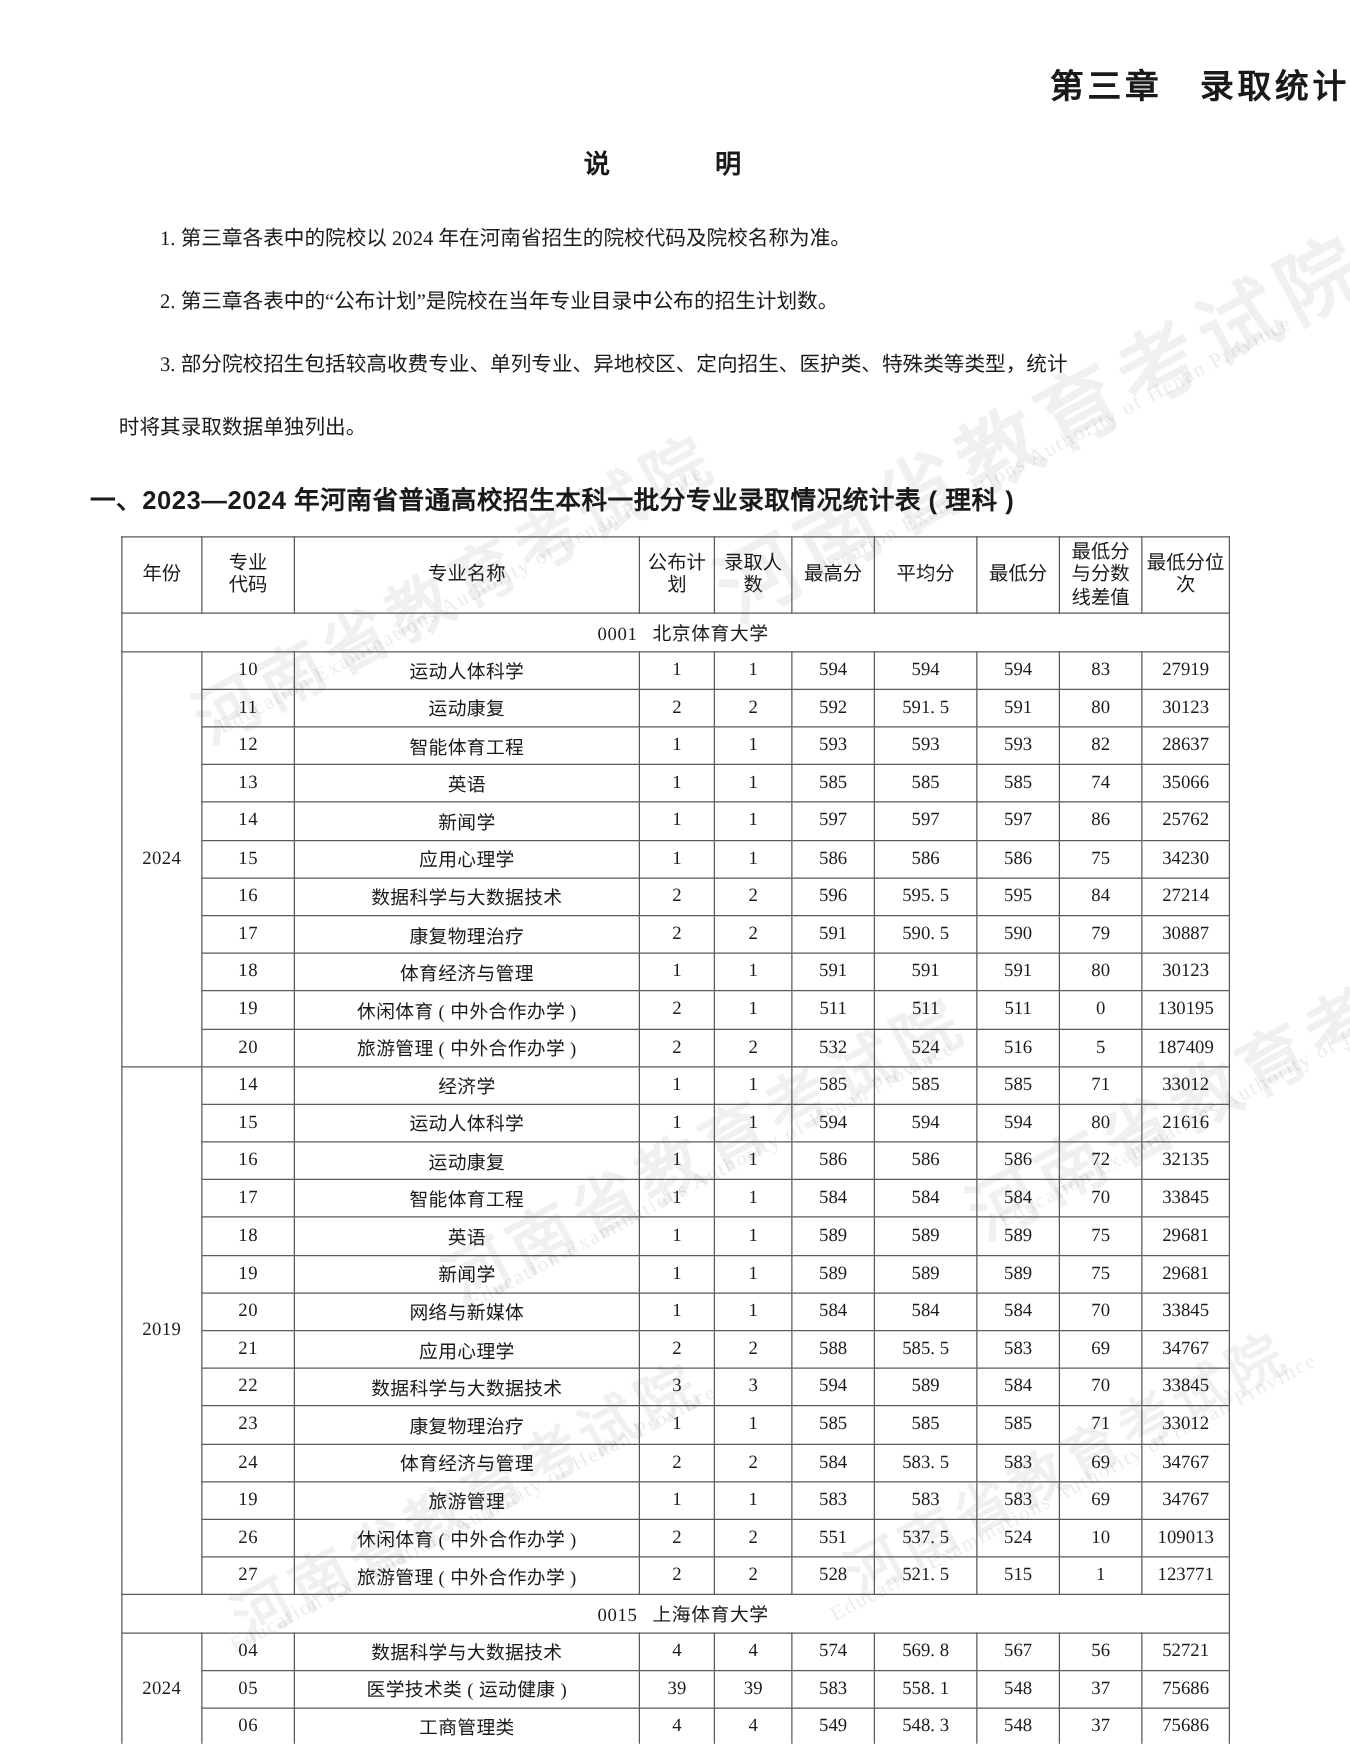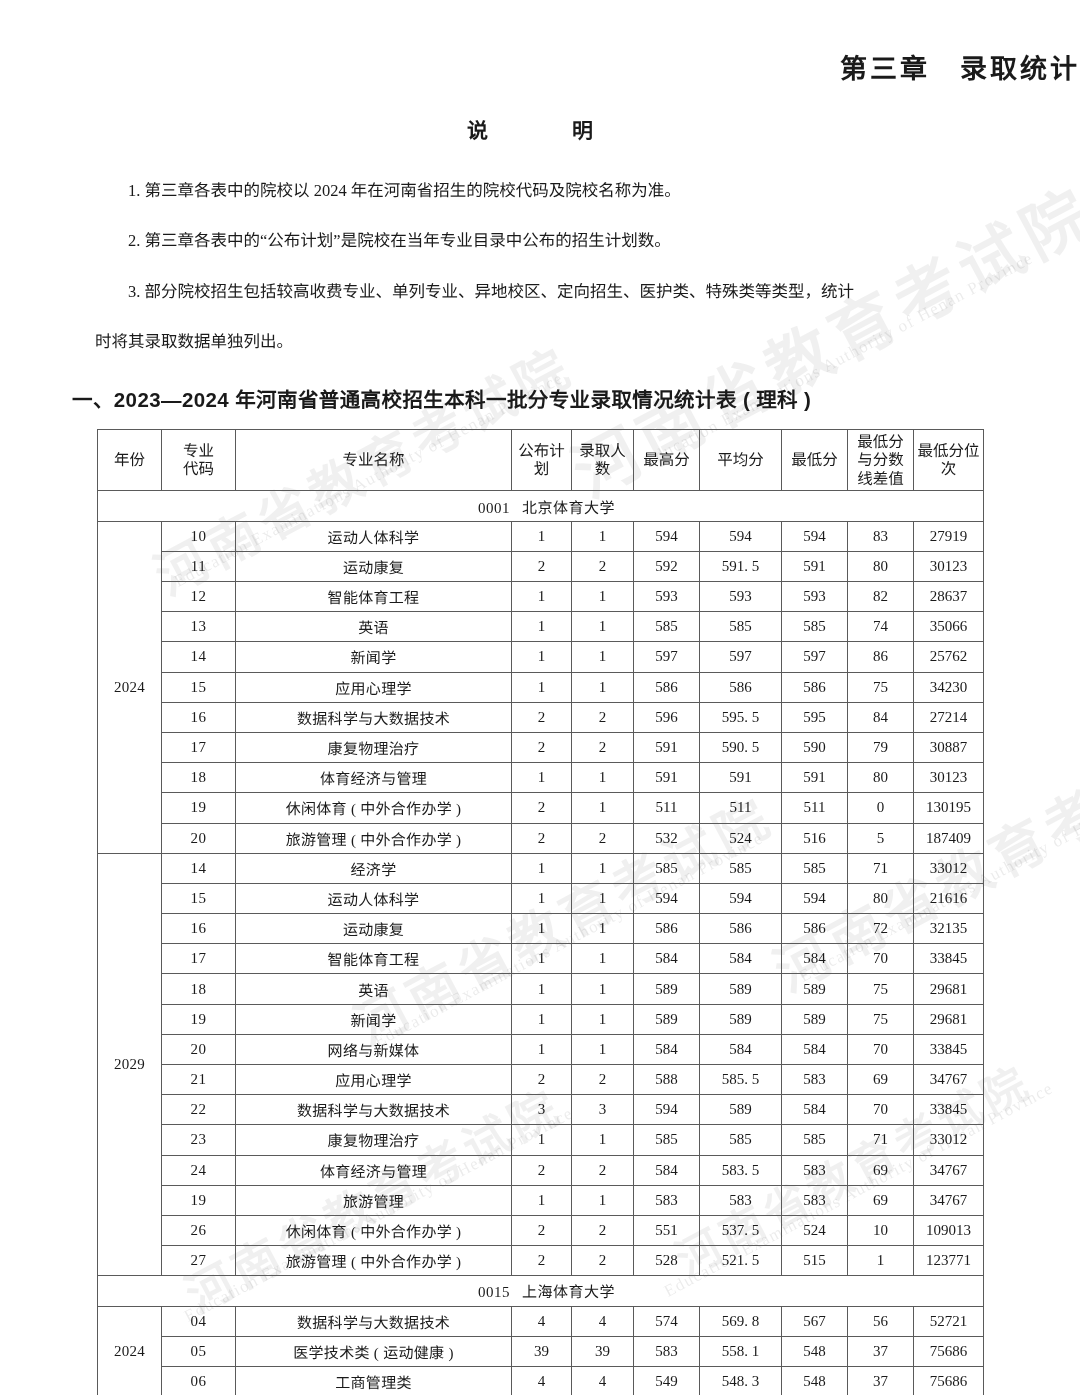--- a/index.html
+++ b/index.html
@@ -315,21 +315,21 @@
             <td class="major">旅游管理 ( 中外合作办学 )</td>
             <td>2</td>
             <td>2</td>
             <td>532</td>
             <td>524</td>
             <td>516</td>
             <td>5</td>
             <td>187409</td>
           </tr>
           <tr>
-            <td class="year" rowspan="14">2029</td>
+            <td class="year" rowspan="14">2019</td>
             <td class="code-col">14</td>
             <td class="major">经济学</td>
             <td>1</td>
             <td>1</td>
             <td>585</td>
             <td>585</td>
             <td>585</td>
             <td>71</td>
             <td>33012</td>
           </tr>

